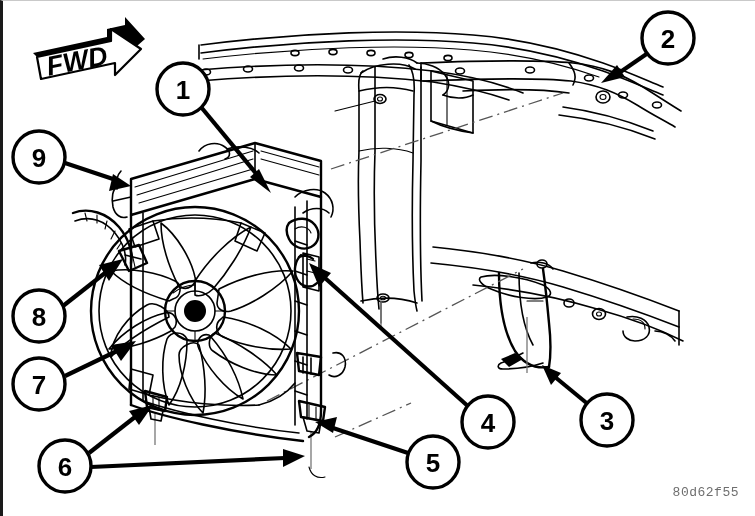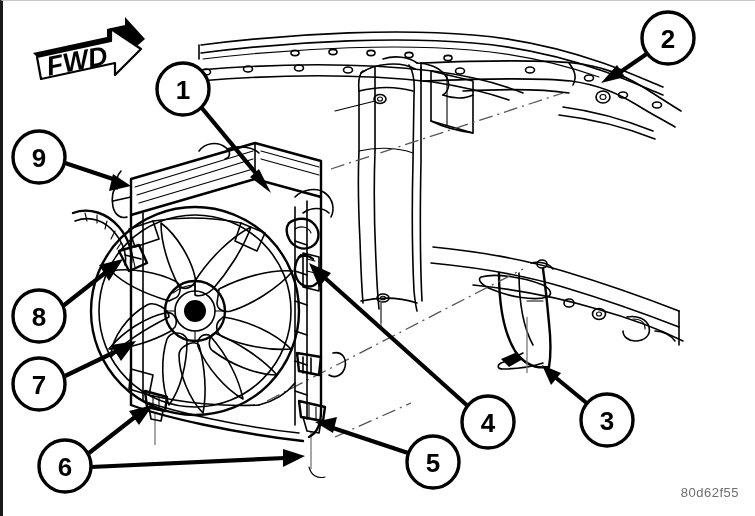--- a/index.html
+++ b/index.html
@@ -10,21 +10,21 @@
   }
   #figure-root{
     position:relative;width:755px;height:516px;background:#ffffff;
     border-left:3px solid #1a1a1a;
     border-top:1px solid #c9c9c9;
     box-sizing:border-box;
   }
   #art{position:absolute;left:0;top:0;width:755px;height:516px;}
   .figure-id{
     position:absolute;right:16px;bottom:16px;
-    font-family:Liberation Sans, sans-serif;
+    font-family:Liberation Mono, monospace;
     font-size:13px;letter-spacing:.5px;color:#6e6e6e;
     user-select:none;white-space:nowrap;
   }
   .callout-num{
     font-family:"Liberation Sans", sans-serif;
     font-size:26px;font-weight:bold;fill:#000;
     text-anchor:middle;dominant-baseline:central;
   }
   .fwd-text{
     font-family:"Liberation Sans", sans-serif;

